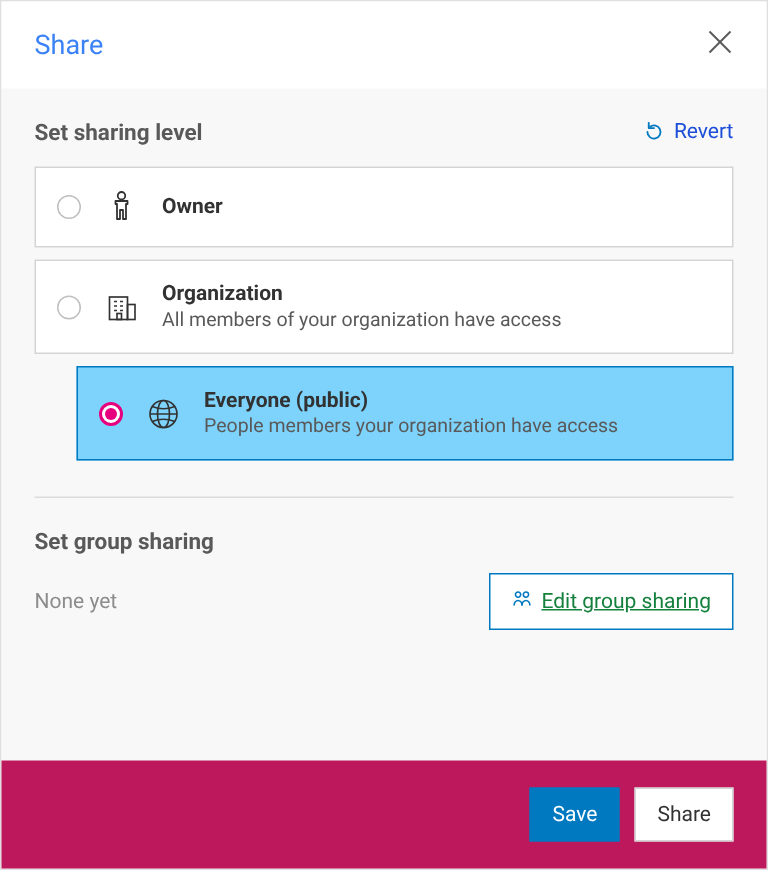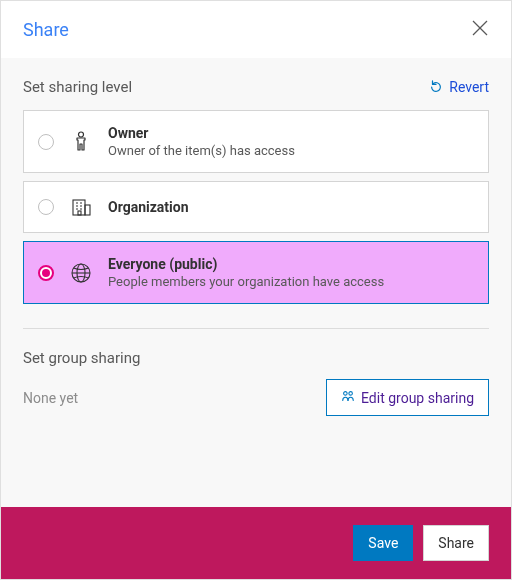--- a/index.html
+++ b/index.html
@@ -45,43 +45,44 @@
 }
 .section-row {
   display: flex;
   justify-content: space-between;
   align-items: center;
   margin-bottom: 14px;
 }
 .section-title {
   font-size: 15px;
   color: #595959;
-  font-weight: 400;
+  font-weight: 700;
 }
 .revert {
   color: #1d4ed8;
   font-size: 14px;
   cursor: pointer;
   display: inline-flex;
   align-items: center;
   gap: 6px;
 }
 .revert svg { display: block; }
 .option {
   display: flex;
   align-items: center;
   background: #fff;
   border: 1px solid #d4d4d4;
   padding: 14px 14px;
   margin-bottom: 8px;
   cursor: pointer;
 }
 .option.selected {
-  background: #f0abfc;
+  background: #7dd3fc;
   border-color: #0079c1;
+  margin-left: 28px;
 }
 .radio {
   width: 16px;
   height: 16px;
   border: 1px solid #bfbfbf;
   border-radius: 50%;
   margin-right: 16px;
   display: flex;
   align-items: center;
   justify-content: center;
@@ -141,22 +142,23 @@
   font-size: 14px;
   cursor: pointer;
   border: 1px solid transparent;
   background: transparent;
   display: inline-flex;
   align-items: center;
   gap: 6px;
 }
 .btn-outline-blue {
   border-color: #0079c1;
-  color: #4c1d95;
-  background: #fff;
+  color: #15803d;
+  background: #fff;
+  text-decoration: underline;
 }
 .footer {
   display: flex;
   justify-content: flex-end;
   gap: 10px;
   padding: 18px 22px;
   background: #be185d;
 }
 .btn-primary {
   background: #0079c1;
@@ -202,41 +204,41 @@
     <div class="option">
       <div class="radio"></div>
       <div class="opt-icon">
         <svg width="20" height="24" viewBox="0 0 20 24" fill="none" stroke="#323232" stroke-width="1.2" stroke-linejoin="round">
           <circle cx="10" cy="4.5" r="2.5"></circle>
           <path d="M6 8h8v2l-1 0v10l-2 0v-6h-2v6h-2v-10h-1z"></path>
         </svg>
       </div>
       <div class="opt-text">
         <div class="opt-title">Owner</div>
-        <div class="opt-desc">Owner of the item(s) has access</div>
       </div>
     </div>
 
     <div class="option">
       <div class="radio"></div>
       <div class="opt-icon">
         <svg width="22" height="22" viewBox="0 0 22 22" fill="none" stroke="#323232" stroke-width="1.1">
           <rect x="3" y="4" width="12" height="15"></rect>
           <rect x="15" y="9" width="5" height="10"></rect>
           <line x1="6" y1="7" x2="8" y2="7"></line>
             <line x1="10" y1="7" x2="12" y2="7"></line>
           <line x1="6" y1="10" x2="8" y2="10"></line>
             <line x1="10" y1="10" x2="12" y2="10"></line>
           <line x1="6" y1="13" x2="8" y2="13"></line>
             <line x1="10" y1="13" x2="12" y2="13"></line>
           <rect x="8" y="15" width="3" height="4"></rect>
         </svg>
       </div>
       <div class="opt-text">
         <div class="opt-title">Organization</div>
+        <div class="opt-desc">All members of your organization have access</div>
       </div>
     </div>
 
     <div class="option selected">
       <div class="radio">
         <div class="radio-inner"></div>
       </div>
       <div class="opt-icon">
         <svg width="22" height="22" viewBox="0 0 22 22" fill="none" stroke="#323232" stroke-width="1.1">
           <circle cx="11" cy="11" r="9"></circle>

